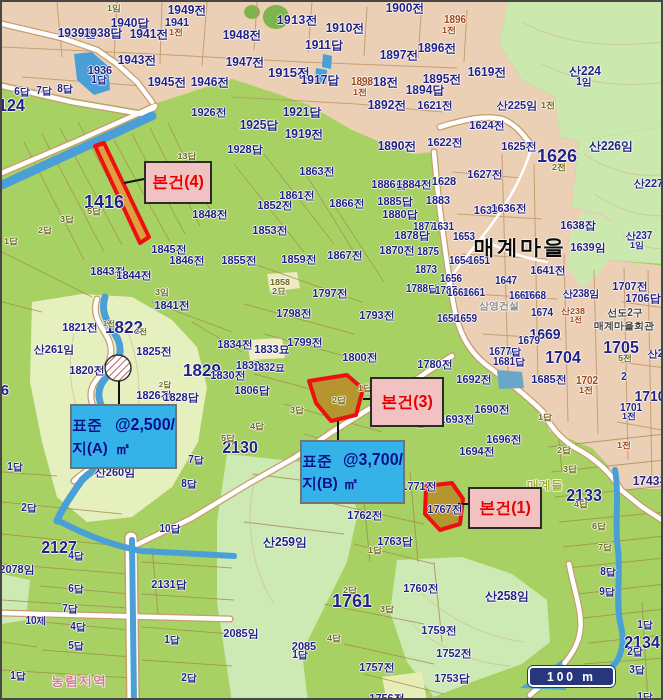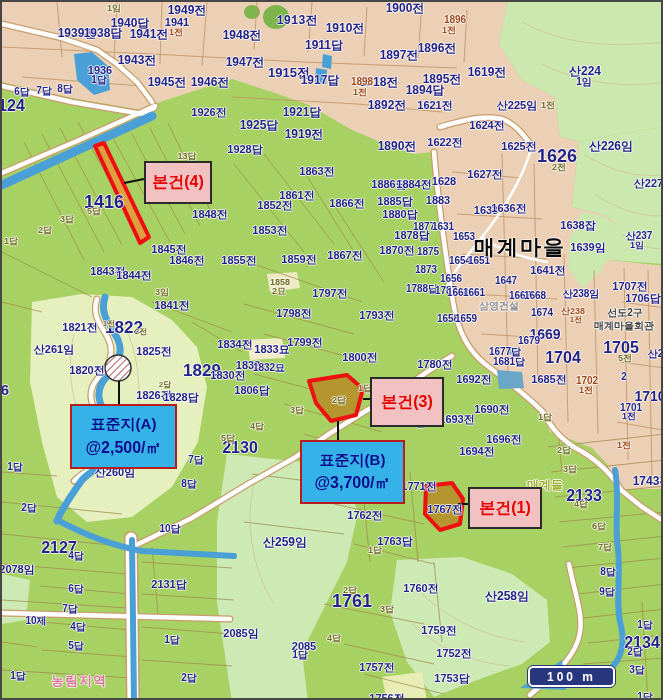--- a/index.html
+++ b/index.html
@@ -15,21 +15,21 @@
       letter-spacing:2px;white-space:nowrap;
       text-shadow:1px 0 0 rgba(255,255,255,.6),-1px 0 0 rgba(255,255,255,.6),0 1px 0 rgba(255,255,255,.6),0 -1px 0 rgba(255,255,255,.6)}
   .area{position:absolute;transform:translate(-50%,-50%);font-weight:bold;white-space:nowrap;z-index:3;
       text-shadow:1px 0 0 rgba(255,255,255,.8),-1px 0 0 rgba(255,255,255,.8),0 1px 0 rgba(255,255,255,.8),0 -1px 0 rgba(255,255,255,.8)}
   .a-green{color:#9fae34;font-size:12px}
   .a-pink{color:#e06aa0;font-size:13px;letter-spacing:1px;opacity:.9}
   .a-gray{color:#3d3d3d;font-size:10px}
   .a-gray2{color:#8a8a8a;font-size:10px}
   .ann{position:absolute;display:flex;align-items:center;justify-content:center;box-sizing:border-box;z-index:5}
   .pink{background:#f2c2c2;border:2px solid #2b2b2b;color:#e60000;font-weight:bold;font-size:16px}
-  .blue{background:#35b3e8;border:2px solid #b91c1c;color:#0d0d8c;font-weight:bold;flex-direction:column;line-height:1.5;font-size:15px}
+  .blue{background:#35b3e8;border:2px solid #737373;color:#0d0d8c;font-weight:bold;flex-direction:row;line-height:1.5;font-size:15px}
   .blue .l2{font-size:16px}
   .scalebar{position:absolute;left:526px;top:664px;width:87px;height:21px;box-sizing:border-box;z-index:6;
       background:#28367e;border:2px solid #fff;outline:1px solid #28367e;border-radius:5px;
       display:flex;align-items:center;justify-content:center;color:#fff;font-size:12px;font-weight:bold;letter-spacing:3px}
 </style>
 </head>
 <body>
 
 <div class="stage">
 

